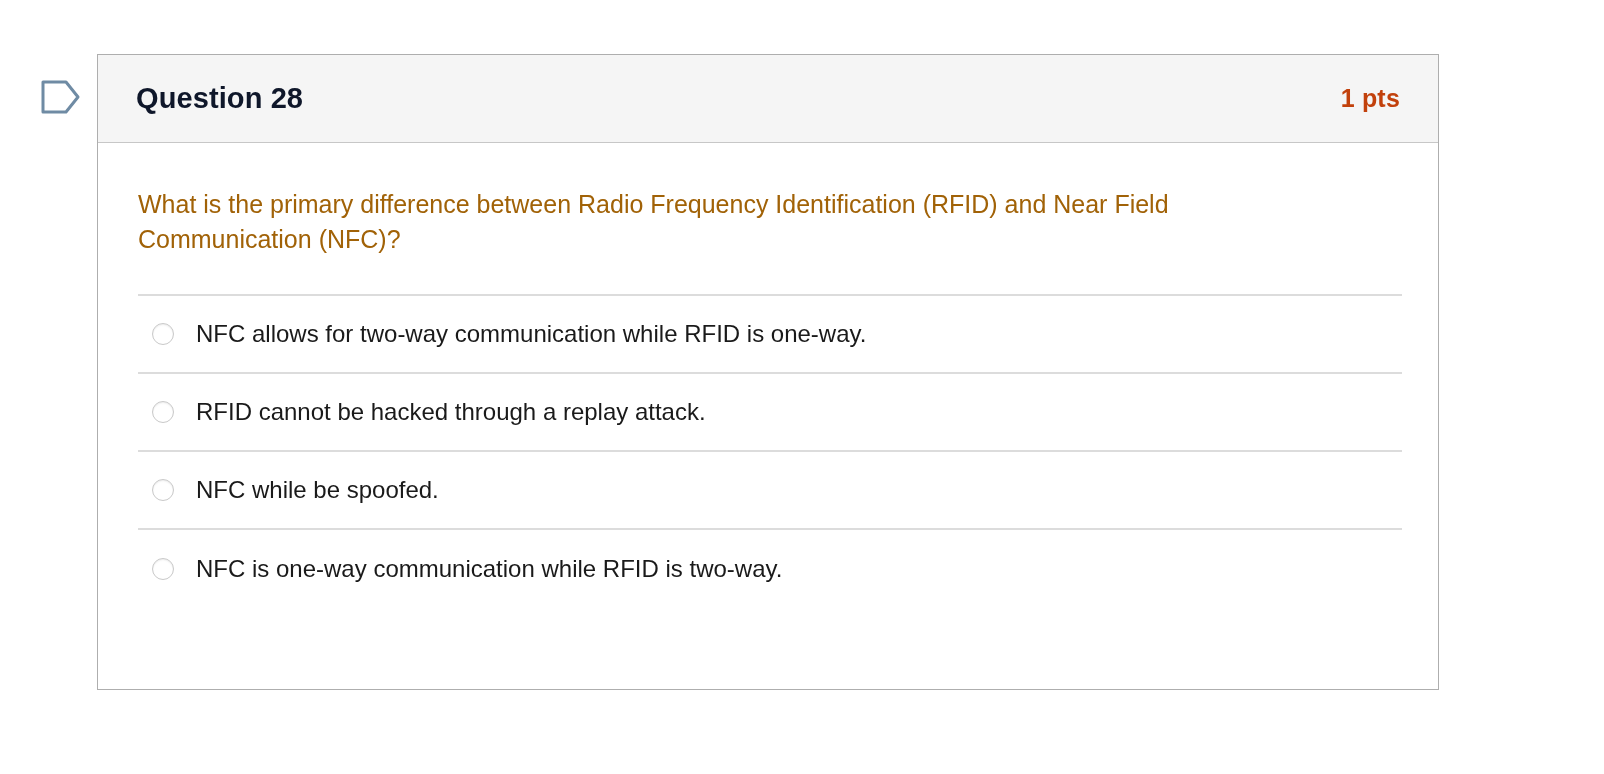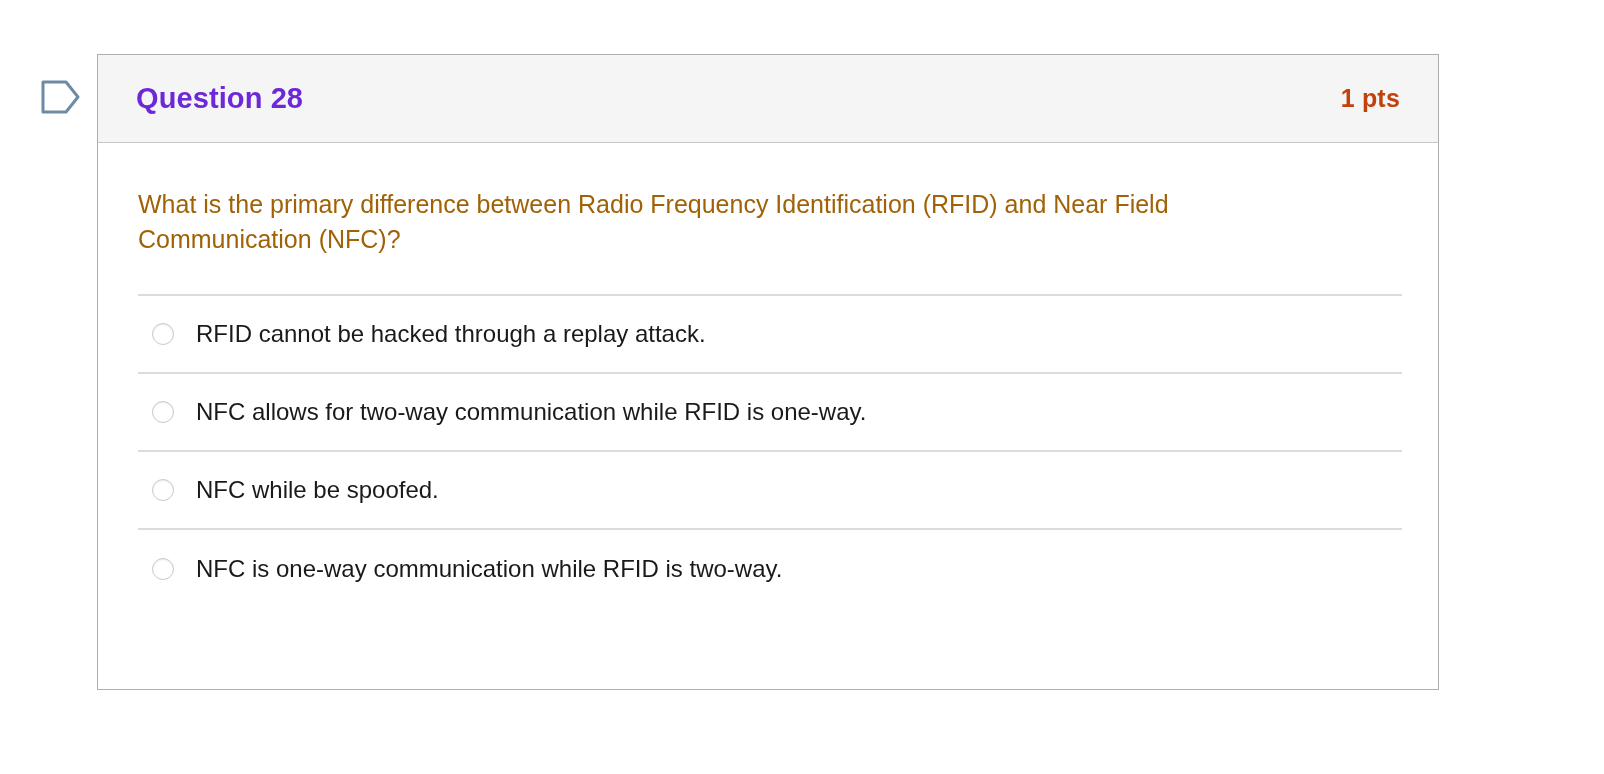--- a/index.html
+++ b/index.html
@@ -51,21 +51,21 @@
     display: flex;
     align-items: center;
     justify-content: space-between;
     padding: 0 38px 0 38px;
     box-sizing: border-box;
   }
 
   .question-title {
     font-size: 29px;
     font-weight: bold;
-    color: #6d28d9;
+    color: #0f172a;
     letter-spacing: 0.1px;
   }
 
   .question-points {
     font-size: 25px;
     font-weight: bold;
     color: #c2410c;
     letter-spacing: 0.2px;
   }
 
@@ -136,26 +136,26 @@
       <div class="question-points">1 pts</div>
     </div>
 
     <div class="question-body">
       <div class="question-text">What is the primary difference between Radio Frequency Identification (RFID) and Near Field Communication (NFC)?</div>
 
       <div class="answers">
 
         <div class="answer-row">
           <span class="radio"></span>
-          <span class="answer-text">RFID cannot be hacked through a replay attack.</span>
+          <span class="answer-text">NFC allows for two-way communication while RFID is one-way.</span>
         </div>
 
         <div class="answer-row">
           <span class="radio"></span>
-          <span class="answer-text">NFC allows for two-way communication while RFID is one-way.</span>
+          <span class="answer-text">RFID cannot be hacked through a replay attack.</span>
         </div>
 
         <div class="answer-row">
           <span class="radio"></span>
           <span class="answer-text">NFC while be spoofed.</span>
         </div>
 
         <div class="answer-row">
           <span class="radio"></span>
           <span class="answer-text">NFC is one-way communication while RFID is two-way.</span>

